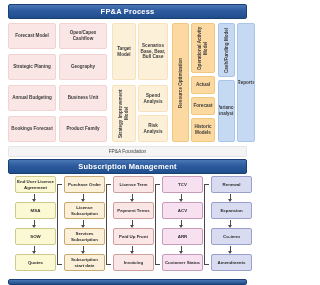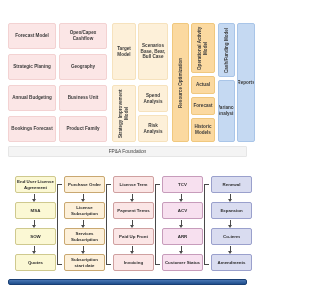--- a/index.html
+++ b/index.html
@@ -95,20 +95,23 @@
   .bracket{
     position:absolute;border:1px solid #4a4a4a;border-right:none;
     width:4px;
   }
 </style>
 </head>
 <body>
 
 <div class="page">
 
+  <div class="banner" id="fpa-banner">
+    <span>FP&amp;A Process</span>
+  </div>
 
   <div id="fpa-body">
 
     <div class="col" style="left:0px;width:48px;">
       <div class="box pink" style="left:0;top:2px;width:48px;height:26px;">Forecast Model</div>
       <div class="box pink" style="left:0;top:33px;width:48px;height:26px;">Strategic Planing</div>
       <div class="box pink" style="left:0;top:64px;width:48px;height:26px;">Annual Budgeting</div>
       <div class="box pink" style="left:0;top:95px;width:48px;height:26px;">Bookings Forecast</div>
     </div>
 
@@ -149,20 +152,23 @@
     <div class="col" style="left:229px;width:18px;">
       <div class="box blue" style="left:0;top:2px;width:18px;height:119px;">Reports</div>
     </div>
 
   </div>
 
   <div id="foundation">
     <span>FP&amp;A Foundation</span>
   </div>
 
+  <div class="banner" id="sub-banner">
+    <span>Subscription Management</span>
+  </div>
 
   <div id="sub-body">
 
     <div class="scol" style="left:4px;">
       <div class="sbox s-yellow" style="top:0px;">End User License Agreement</div>
       <div class="arrow" style="top:18px;"></div>
       <div class="sbox s-yellow" style="top:26px;">MSA</div>
       <div class="arrow" style="top:44px;"></div>
       <div class="sbox s-yellow" style="top:52px;">SOW</div>
       <div class="arrow" style="top:70px;"></div>

